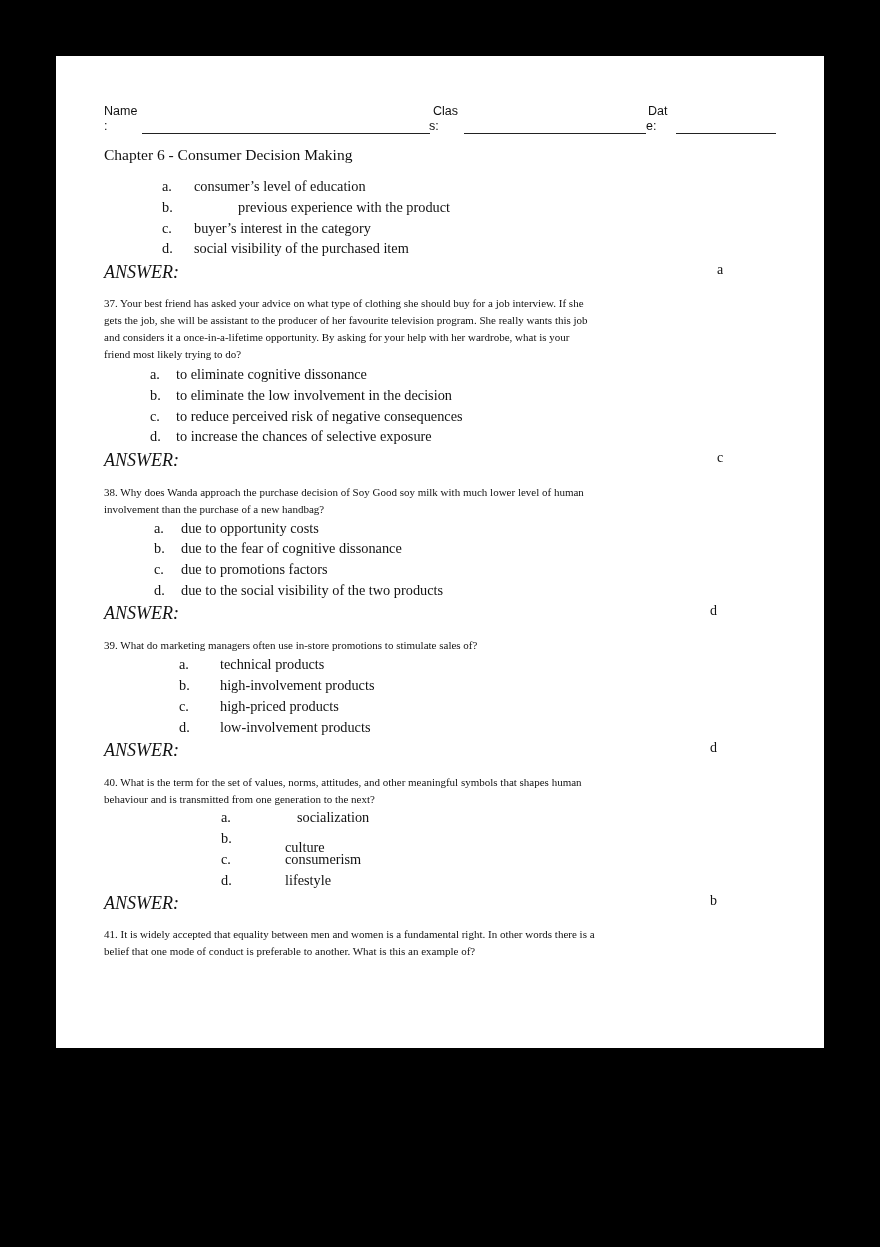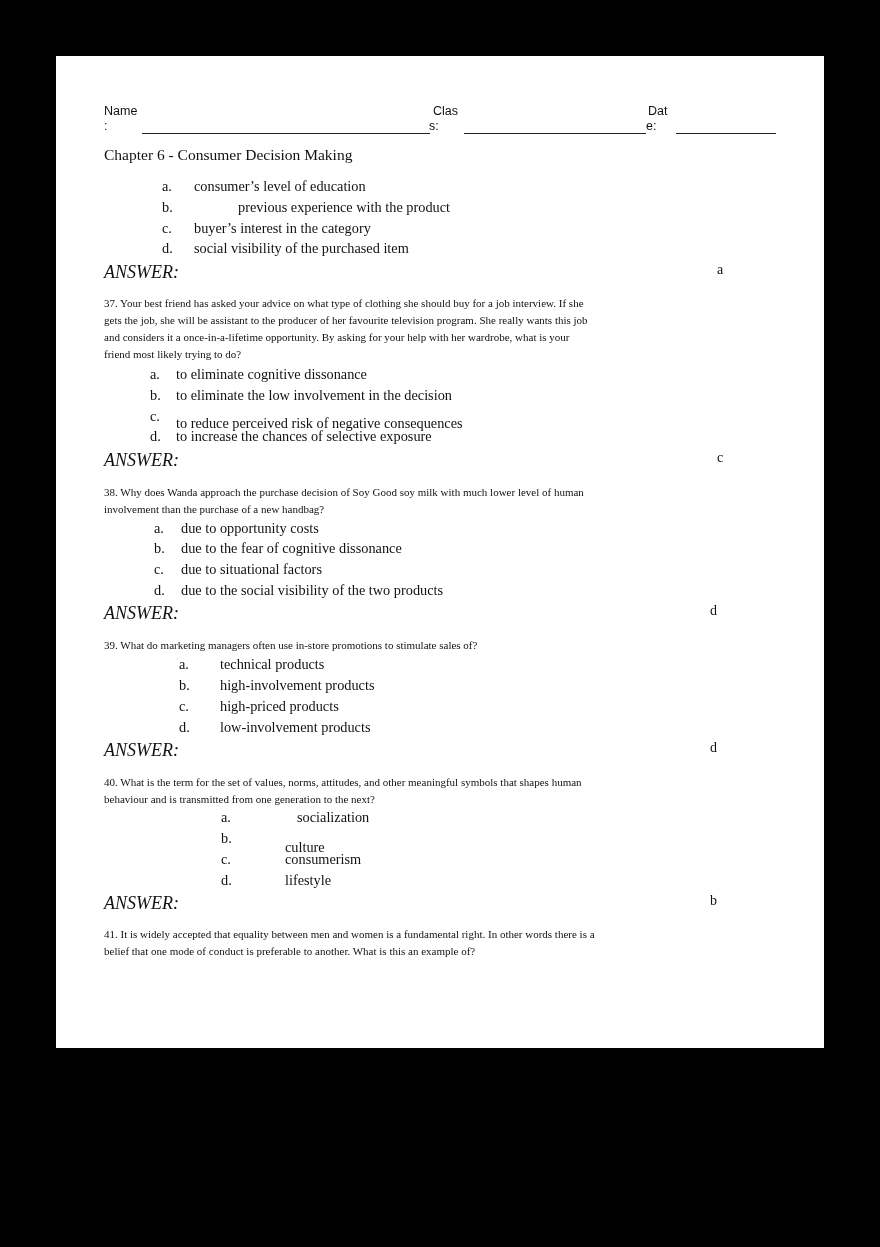--- a/index.html
+++ b/index.html
@@ -53,36 +53,36 @@
   <div>
     <div class="abs serif q" style="left:48px;top:239px;">37. Your best friend has asked your advice on what type of clothing she should buy for a job interview. If she</div>
     <div class="abs serif q" style="left:48px;top:256px;">gets the job, she will be assistant to the producer of her favourite television program. She really wants this job</div>
     <div class="abs serif q" style="left:48px;top:273px;">and considers it a once-in-a-lifetime opportunity. By asking for your help with her wardrobe, what is your</div>
     <div class="abs serif q" style="left:48px;top:290px;">friend most likely trying to do?</div>
     <div class="abs serif opt" style="left:94px;top:310px;">a.</div>
     <div class="abs serif opt" style="left:120px;top:310px;">to eliminate cognitive dissonance</div>
     <div class="abs serif opt" style="left:94px;top:331px;">b.</div>
     <div class="abs serif opt" style="left:120px;top:331px;text-align:right;">to eliminate the low involvement in the decision</div>
     <div class="abs serif opt" style="left:94px;top:352px;">c.</div>
-    <div class="abs serif opt" style="left:120px;top:352px;margin-top:7px;">to reduce perceived risk of negative consequences</div>
+    <div class="abs serif opt" style="left:120px;top:352px;">to reduce perceived risk of negative consequences</div>
     <div class="abs serif opt" style="left:94px;top:372px;">d.</div>
     <div class="abs serif opt" style="left:120px;top:372px;">to increase the chances of selective exposure</div>
     <div class="abs serif ans-label" style="left:48px;top:394px;">ANSWER:</div>
     <div class="abs serif ans-val" style="left:661px;top:394px;">c</div>
   </div>
 
   <div>
     <div class="abs serif q" style="left:48px;top:428px;">38. Why does Wanda approach the purchase decision of Soy Good soy milk with much lower level of human</div>
     <div class="abs serif q" style="left:48px;top:445px;">involvement than the purchase of a new handbag?</div>
     <div class="abs serif opt" style="left:98px;top:464px;">a.</div>
     <div class="abs serif opt" style="left:125px;top:464px;">due to opportunity costs</div>
     <div class="abs serif opt" style="left:98px;top:484px;">b.</div>
     <div class="abs serif opt" style="left:125px;top:484px;">due to the fear of cognitive dissonance</div>
     <div class="abs serif opt" style="left:98px;top:505px;">c.</div>
-    <div class="abs serif opt" style="left:125px;top:505px;">due to situational factors</div>
+    <div class="abs serif opt" style="left:125px;top:505px;">due to promotions factors</div>
     <div class="abs serif opt" style="left:98px;top:526px;">d.</div>
     <div class="abs serif opt" style="left:125px;top:526px;">due to the social visibility of the two products</div>
     <div class="abs serif ans-label" style="left:48px;top:547px;">ANSWER:</div>
     <div class="abs serif ans-val" style="left:654px;top:547px;">d</div>
   </div>
 
   <div>
     <div class="abs serif q" style="left:48px;top:581px;">39. What do marketing managers often use in-store promotions to stimulate sales of?</div>
     <div class="abs serif opt" style="left:123px;top:600px;">a.</div>
     <div class="abs serif opt" style="left:164px;top:600px;">technical products</div>

